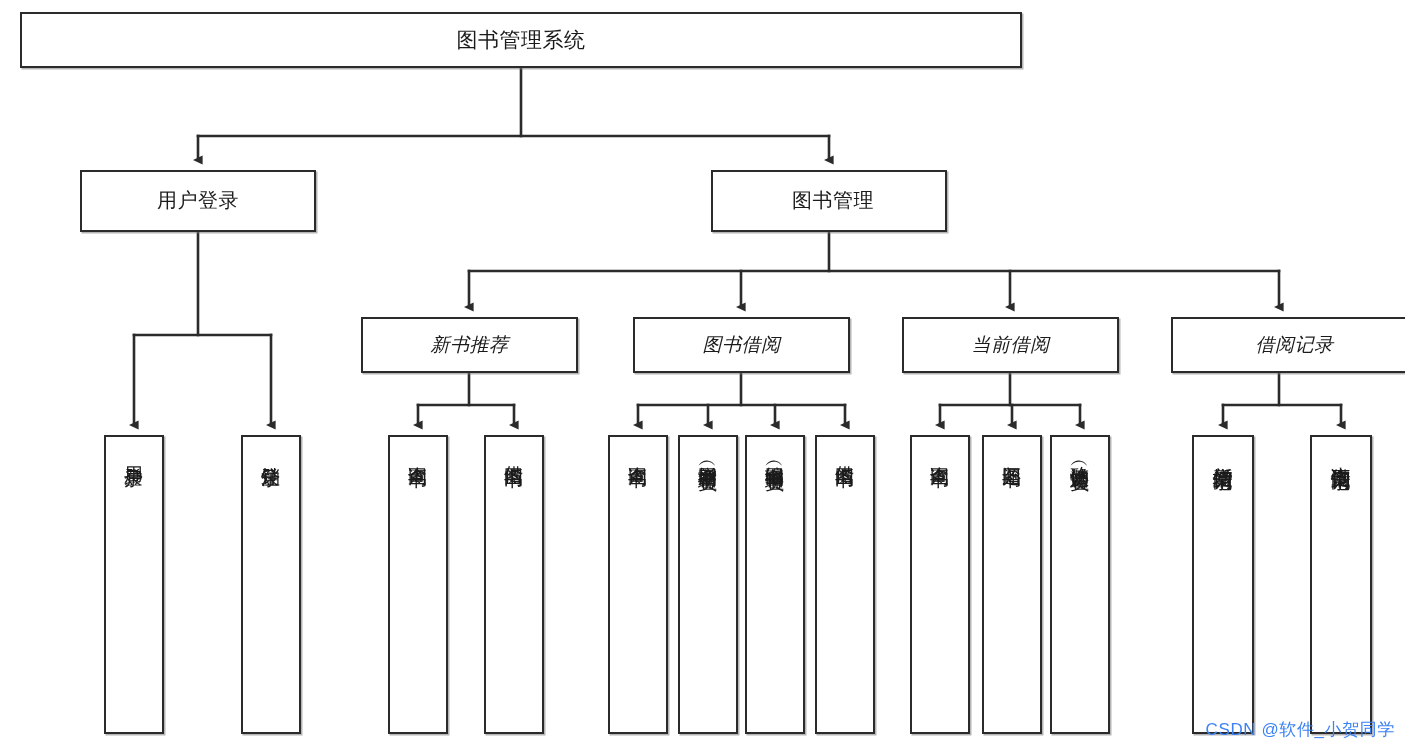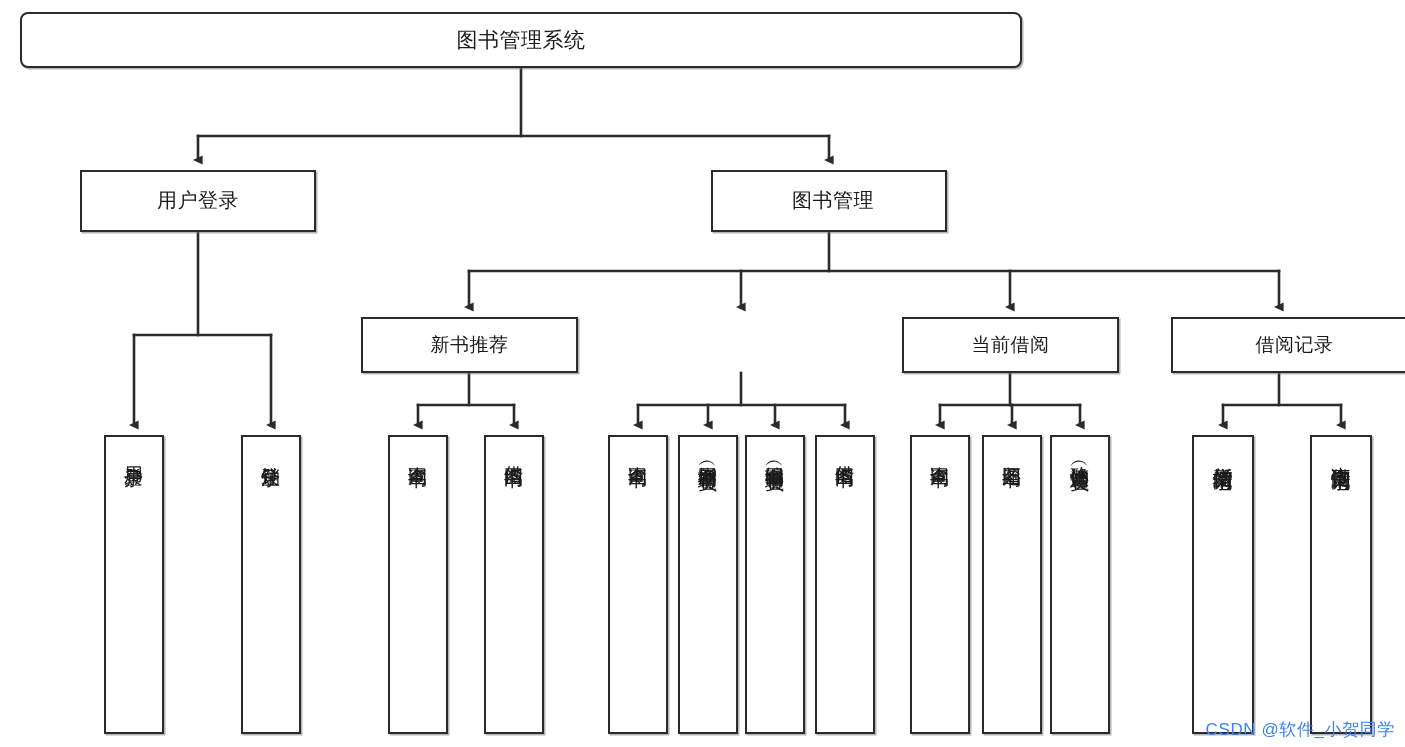--- a/index.html
+++ b/index.html
@@ -45,20 +45,21 @@
     letter-spacing: 0.5px;
   }
   .node.root {
     font-size: 21px;
   }
   .node.level2 {
     font-size: 20px;
   }
   .node.level3 {
     font-size: 19px;
+    font-style: italic;
   }
   .node.leaf {
     align-items: flex-start;
     justify-content: center;
     padding-top: 14px;
   }
   .node.leaf .node-label {
     writing-mode: vertical-rl;
     text-orientation: upright;
     font-size: 19px;
@@ -132,34 +133,37 @@
       <path d="M1012,405 L1012,425" marker-end="url(#arrow)"></path>
       <path d="M1080,405 L1080,425" marker-end="url(#arrow)"></path>
 
       <path d="M1279,373 L1279,405"></path>
       <path d="M1223,405 L1341,405"></path>
       <path d="M1223,405 L1223,425" marker-end="url(#arrow)"></path>
       <path d="M1341,405 L1341,425" marker-end="url(#arrow)"></path>
     </g>
   </svg>
 
-  <div class="node root" id="node-root" style="left: 20px; top: 12px; width: 1002px; height: 56px; border-radius: 8px;">
+  <div class="node root" id="node-root" style="left: 20px; top: 12px; width: 1002px; height: 56px;">
     <span class="node-label">图书管理系统</span>
   </div>
 
   <div class="node level2" id="node-l2-0" style="left: 80px; top: 170px; width: 236px; height: 62px;">
     <span class="node-label">用户登录</span>
   </div>
   <div class="node level2" id="node-l2-1" style="left: 711px; top: 170px; width: 236px; height: 62px; padding-left: 8px;">
     <span class="node-label">图书管理</span>
   </div>
 
   <div class="node level3" id="node-l3-0" style="left: 361px; top: 317px; width: 217px; height: 56px;">
     <span class="node-label">新书推荐</span>
   </div>
+  <div class="node level3" id="node-l3-1" style="left: 633px; top: 317px; width: 217px; height: 56px;">
+    <span class="node-label">图书借阅</span>
+  </div>
   <div class="node level3" id="node-l3-2" style="left: 902px; top: 317px; width: 217px; height: 56px;">
     <span class="node-label">当前借阅</span>
   </div>
   <div class="node level3" id="node-l3-3" style="left: 1171px; top: 317px; width: 247px; height: 56px;">
     <span class="node-label">借阅记录</span>
   </div>
 
   <div class="node leaf" id="node-leaf-0" style="left: 104px; top: 435px; width: 60px; height: 299px;">
     <span class="node-label">用户登录</span>
   </div>

